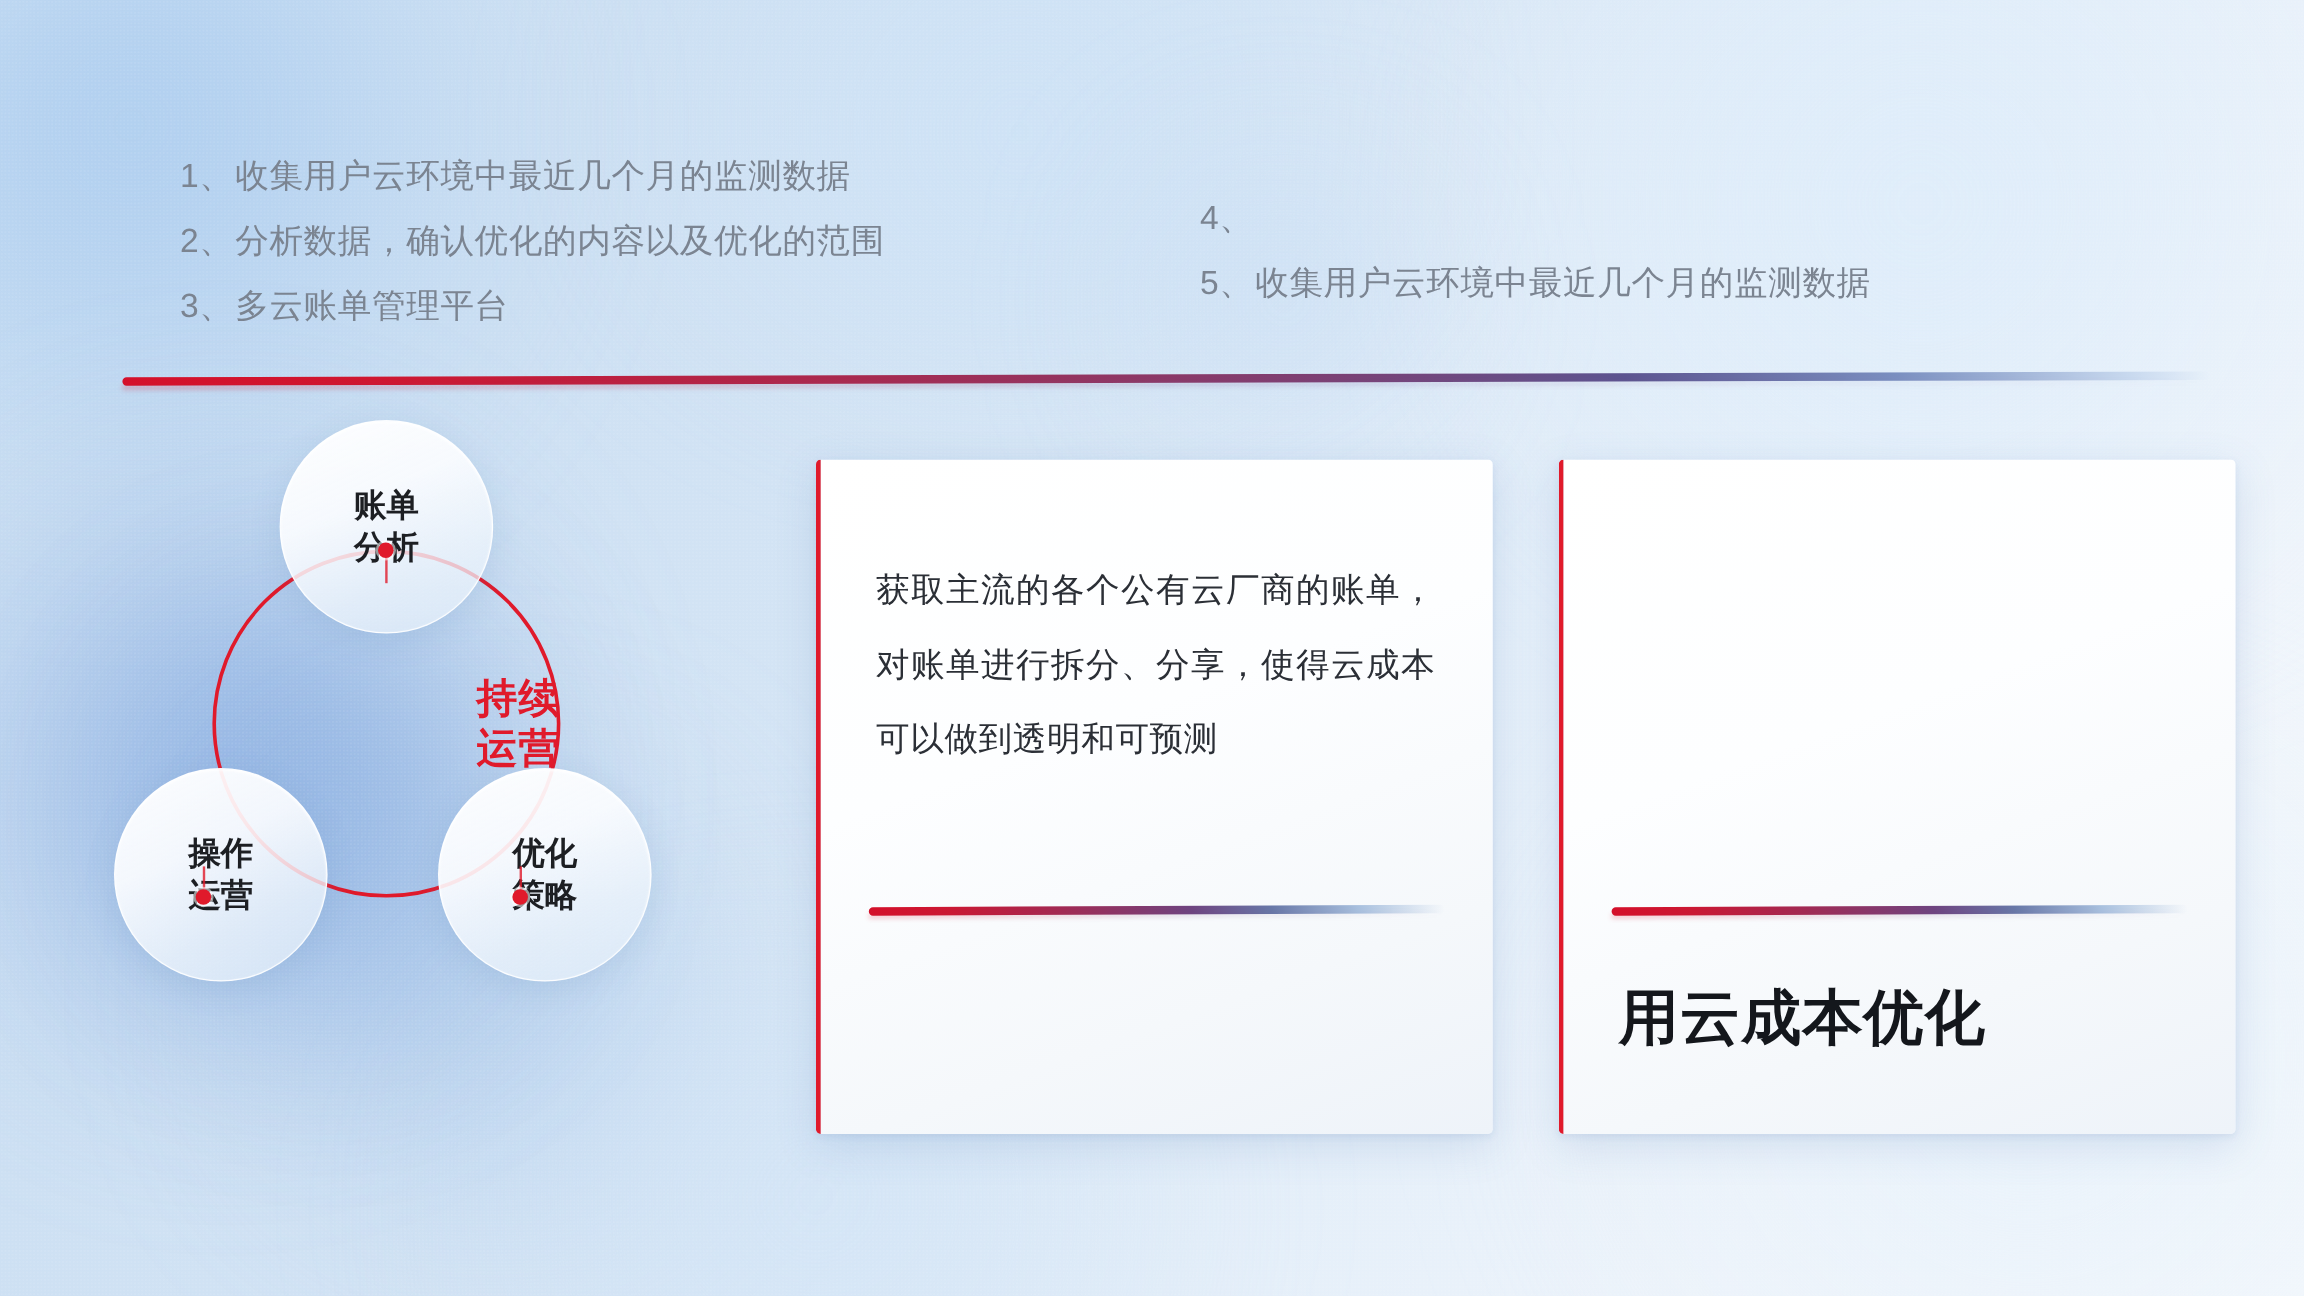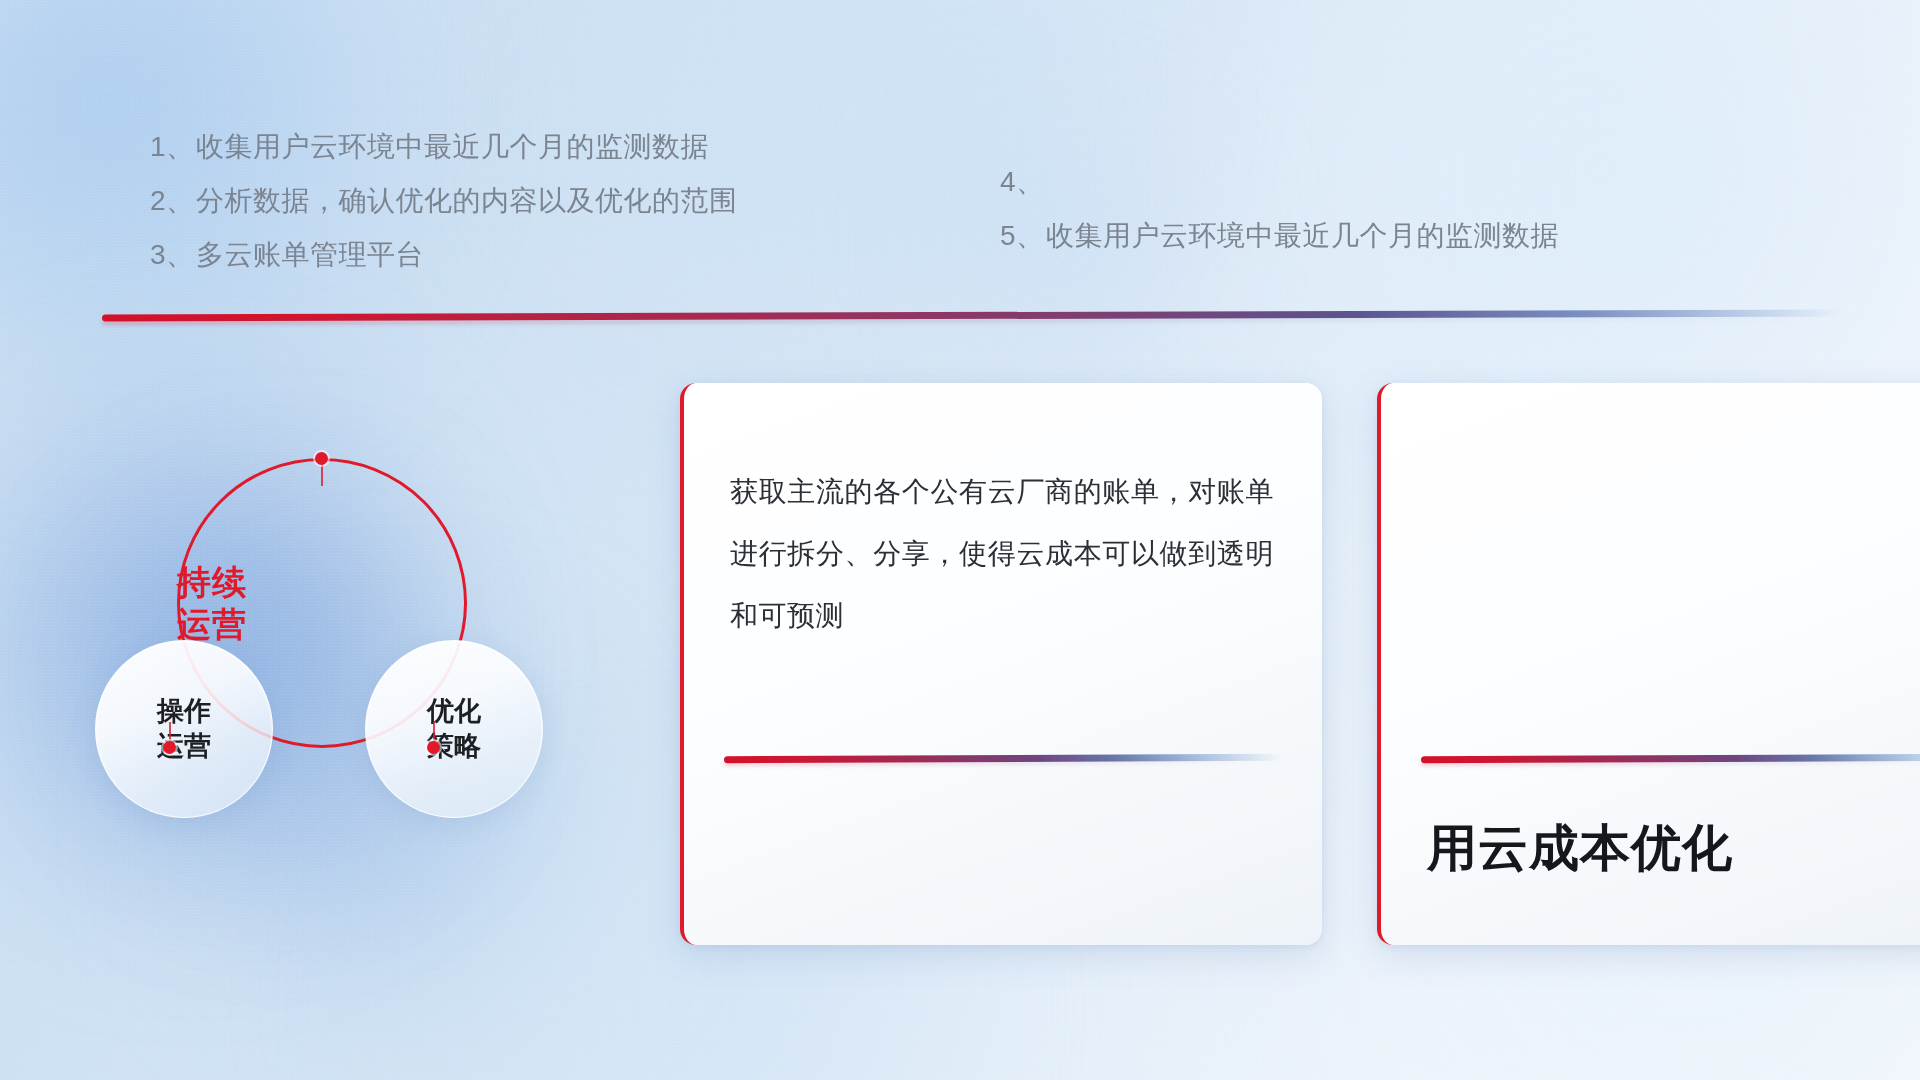--- a/index.html
+++ b/index.html
@@ -77,21 +77,21 @@
   #c-top { width: 178px; height: 178px; left: 138px; top: 0px; z-index: 4; }
   #c-bl  { width: 178px; height: 178px; left: 0px;   top: 290px; z-index: 4; }
   #c-br  { width: 178px; height: 178px; left= 0; left: 270px; top: 290px; z-index: 4; }
   #c-ring {
     width: 290px; height: 290px; left: 82px; top: 108px;
     border: 3px solid #e01a2b; z-index: 2;
     background: transparent;
   }
   #ring-label {
     position: absolute; left: 82px; top: 108px; width: 290px; height: 290px;
-    display: flex; align-items: center; justify-content: flex-start;
+    display: flex; align-items: center; justify-content: flex-end;
     z-index: 5; pointer-events: none;
   }
   #ring-label span {
     color: #e01a2b; font-weight: 800; font-size: 34px; line-height: 1.25;
     text-align: center; white-space: pre-line; letter-spacing: 1px;
   }
   .dot {
     position: absolute; width: 13px; height: 13px; border-radius: 50%;
     background: #e01a2b; z-index: 6;
     box-shadow: 0 0 0 2px rgba(255,255,255,.55);
@@ -100,23 +100,23 @@
   #d-bl  { left: 68px;  top: 391px; }
   #d-br  { left: 332px; top: 391px; }
   .tick { position: absolute; width: 2px; background: #e01a2b; opacity: .8; z-index: 5; }
   #t-top { left: 226px; top: 114px; height: 22px; }
   #t-bl  { left: 74px;  top: 372px; height: 20px; }
   #t-br  { left: 338px; top: 372px; height: 20px; }
 
   
   #cards { position: absolute; left: 680px; top: 383px; display: flex; gap: 55px; }
   .card {
-    width: 642px; height: 562px;
+    width: 564px; height: 562px;
     background: linear-gradient(160deg, #ffffff 0%, #fdfeff 40%, #f5f8fb 75%, #eef3f9 100%);
-    border-radius: 16px;
+    border-radius: 4px;
     border-left: 4px solid #e01a2b;
     box-shadow: 0 10px 34px rgba(80,120,175,.17), 0 2px 6px rgba(80,120,175,.1);
     position: relative;
     display: flex; flex-direction: column;
     padding: 78px 48px 0 46px;
   }
   .card-body {
     color: #2b2f36; font-size: 28px; line-height: 62px;
     letter-spacing: .5px;
     text-align: justify; text-justify: inter-ideograph;
@@ -178,20 +178,24 @@
       <span>收集用户云环境中最近几个月的监测数据</span>
     </div>
   </div>
 </div>
 
 <div id="rule"></div>
 
 <div id="venn">
   <div class="circ" id="c-ring"></div>
 
+  <div class="circ glass" id="c-top">
+    <span class="glass-label">账单
+分析</span>
+  </div>
   <div class="circ glass" id="c-bl">
     <span class="glass-label">操作
 运营</span>
   </div>
   <div class="circ glass" id="c-br">
     <span class="glass-label">优化
 策略</span>
   </div>
 
   <div class="tick" id="t-top"></div>

